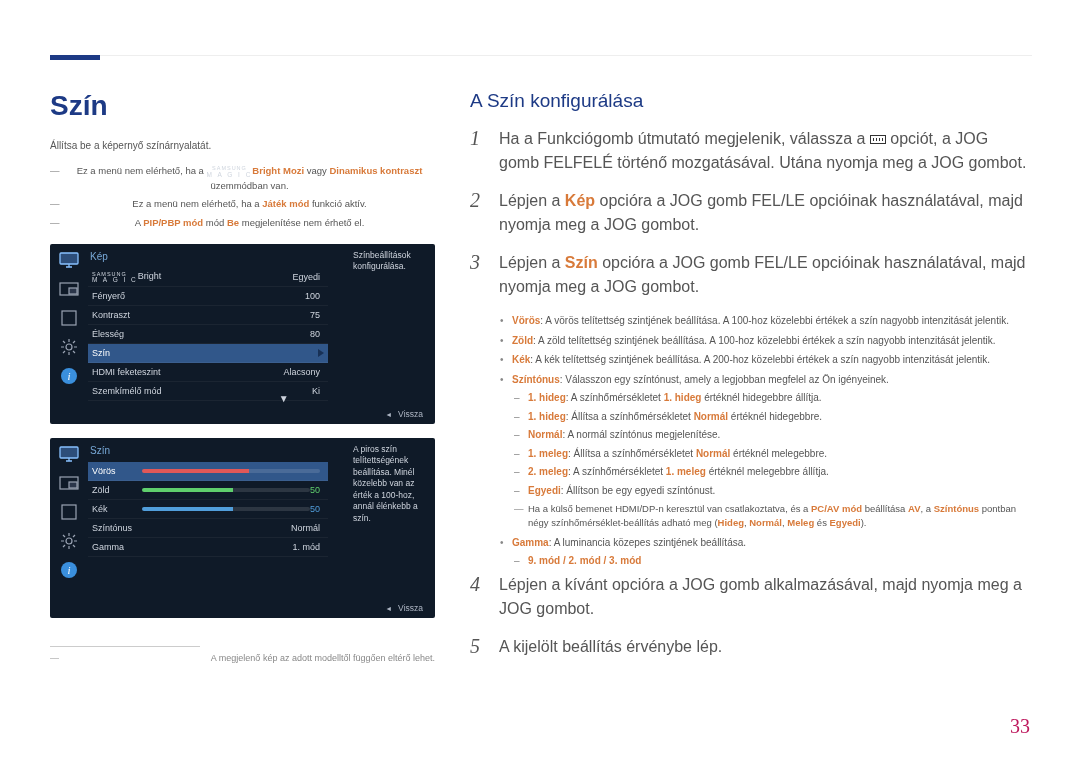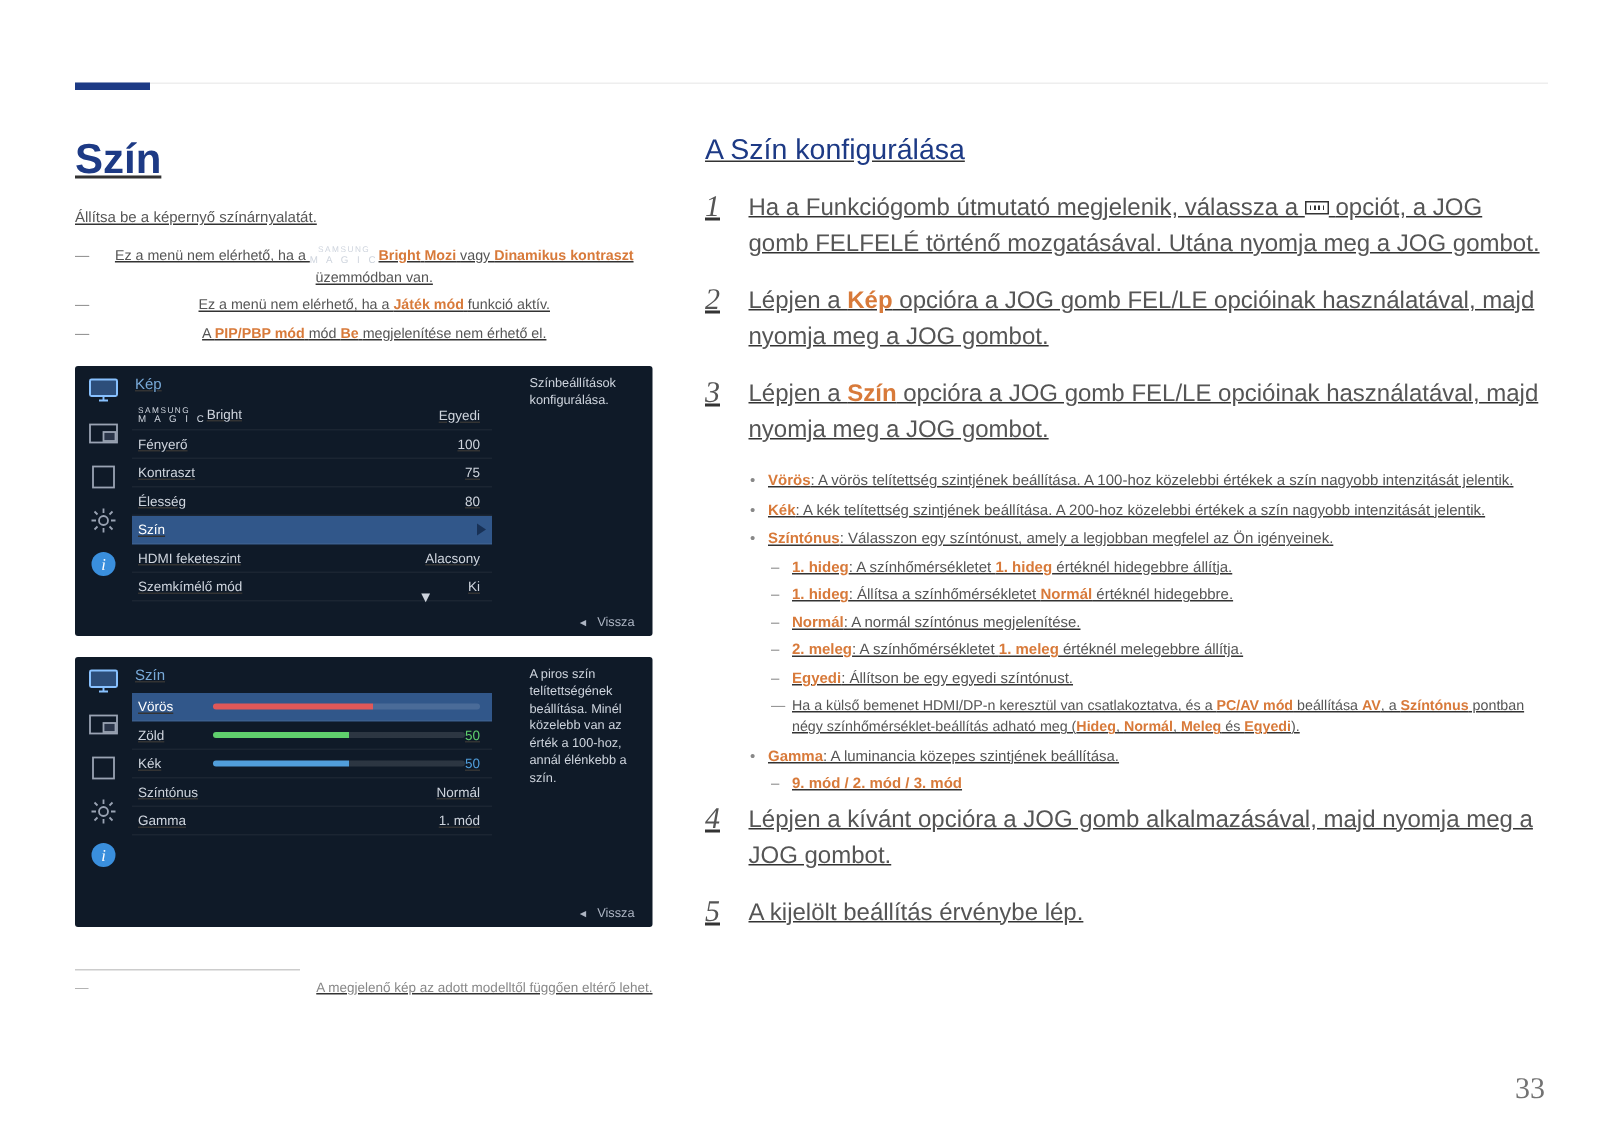--- a/index.html
+++ b/index.html
@@ -26,21 +26,20 @@
     width: 50px;
     border-top: 5px solid #1d3a85;
   }
   .content {
     position: absolute;
     top: 90px;
     left: 50px;
     right: 50px;
     display: flex;
     gap: 35px;
-    text-decoration: underline;
   }
   .col-left { width: 385px; }
   .col-right { flex: 1; }
 
   h1 {
     color: #1d3a85;
     font-size: 28px;
     font-weight: 600;
     margin-bottom: 18px;
   }
@@ -215,21 +214,21 @@
     background: linear-gradient(90deg,var(--c) 0 60%, rgba(255,255,255,0.12) 60% 100%);
   }
   .bar.red   { --c:#e05858; }
   .bar.green { --c:#5fcf6d; background:linear-gradient(90deg,var(--c) 0 54%, rgba(255,255,255,0.12) 54% 100%);}
   .bar.blue  { --c:#519edb; background:linear-gradient(90deg,var(--c) 0 54%, rgba(255,255,255,0.12) 54% 100%);}
 
   .hr-short { border:none;border-top:1px solid #ccc;width:150px;margin:28px 0 6px 0;}
   .img-disclaimer { font-size:9px;color:#888; padding-left:14px;position:relative;text-align:right;}
   .img-disclaimer::before { content:"―";position:absolute;left:0;color:#aaa;}
 
-  .page-num { position:absolute; bottom:25px; right:50px; font-size:20px; color:#737373; font-family:Georgia,serif;}
+  .page-num { position:absolute; bottom:25px; right:50px; font-size:20px; color:#be185d; font-family:Georgia,serif;}
 </style>
 </head>
 <body>
 
 <div class="top-border"></div>
 <div class="top-bump"></div>
 
 <div class="content">
 
   <div class="col-left">
@@ -430,26 +429,28 @@
 
     <div class="step-row">
       <div class="step-num">3</div>
       <div class="step-text">
         <span>Lépjen a </span><span class="accent">Szín</span><span> opcióra a JOG gomb FEL/LE opcióinak használatával, majd nyomja meg a JOG gombot.</span>
       </div>
     </div>
 
     <ul class="bullets">
       <li><span class="accent">Vörös</span><span>: A vörös telítettség szintjének beállítása. A 100-hoz közelebbi értékek a szín nagyobb intenzitását jelentik.</span></li>
+      <li><span class="accent">Zöld</span><span>: A zöld telítettség szintjének beállítása. A 100-hoz közelebbi értékek a szín nagyobb intenzitását jelentik.</span></li>
       <li><span class="accent">Kék</span><span>: A kék telítettség szintjének beállítása. A 200-hoz közelebbi értékek a szín nagyobb intenzitását jelentik.</span></li>
       <li><span class="accent">Színtónus</span><span>: Válasszon egy színtónust, amely a legjobban megfelel az Ön igényeinek.</span>
         <ul class="sublist">
           <li><span class="accent">1. hideg</span><span>: A színhőmérsékletet </span><span class="accent">1. hideg</span><span> értéknél hidegebbre állítja.</span></li>
           <li><span class="accent">1. hideg</span><span>: Állítsa a színhőmérsékletet </span><span class="accent">Normál</span><span> értéknél hidegebbre.</span></li>
           <li><span class="accent">Normál</span><span>: A normál színtónus megjelenítése.</span></li>
+          <li><span class="accent">1. meleg</span><span>: Állítsa a színhőmérsékletet </span><span class="accent">Normál</span><span> értéknél melegebbre.</span></li>
           <li><span class="accent">2. meleg</span><span>: A színhőmérsékletet </span><span class="accent">1. meleg</span><span> értéknél melegebbre állítja.</span></li>
           <li><span class="accent">Egyedi</span><span>: Állítson be egy egyedi színtónust.</span></li>
         </ul>
         <div class="subnote">
           <span>Ha a külső bemenet HDMI/DP-n keresztül van csatlakoztatva, és a </span><span class="accent">PC/AV mód</span><span> beállítása </span><span class="accent">AV</span><span>, a </span><span class="accent">Színtónus</span><span> pontban négy színhőmérséklet-beállítás adható meg (</span><span class="accent">Hideg</span><span>, </span><span class="accent">Normál</span><span>, </span><span class="accent">Meleg</span><span> és </span><span class="accent">Egyedi</span><span>).</span>
         </div>
       </li>
       <li><span class="accent">Gamma</span><span>: A luminancia közepes szintjének beállítása.</span>
         <ul class="sublist">
           <li><span class="accent">9. mód / 2. mód / 3. mód</span></li>

